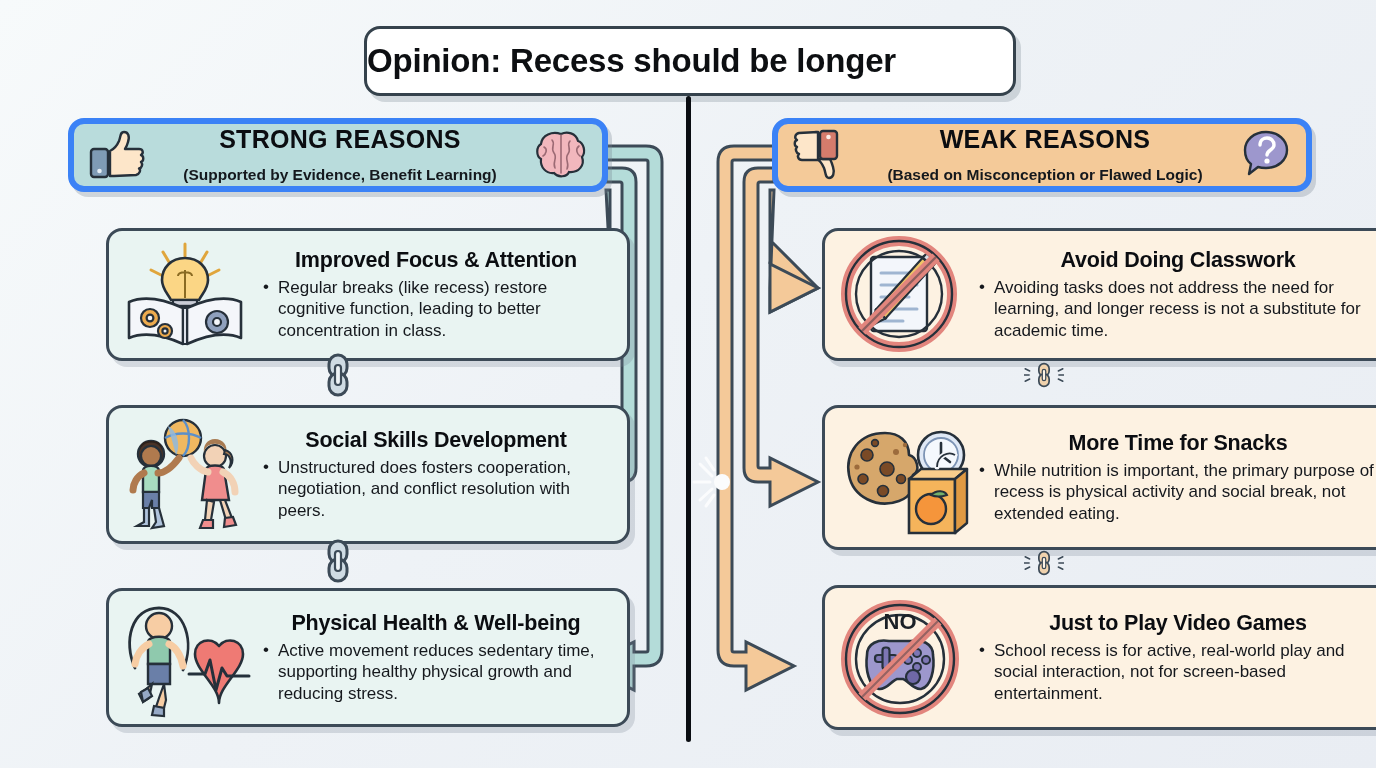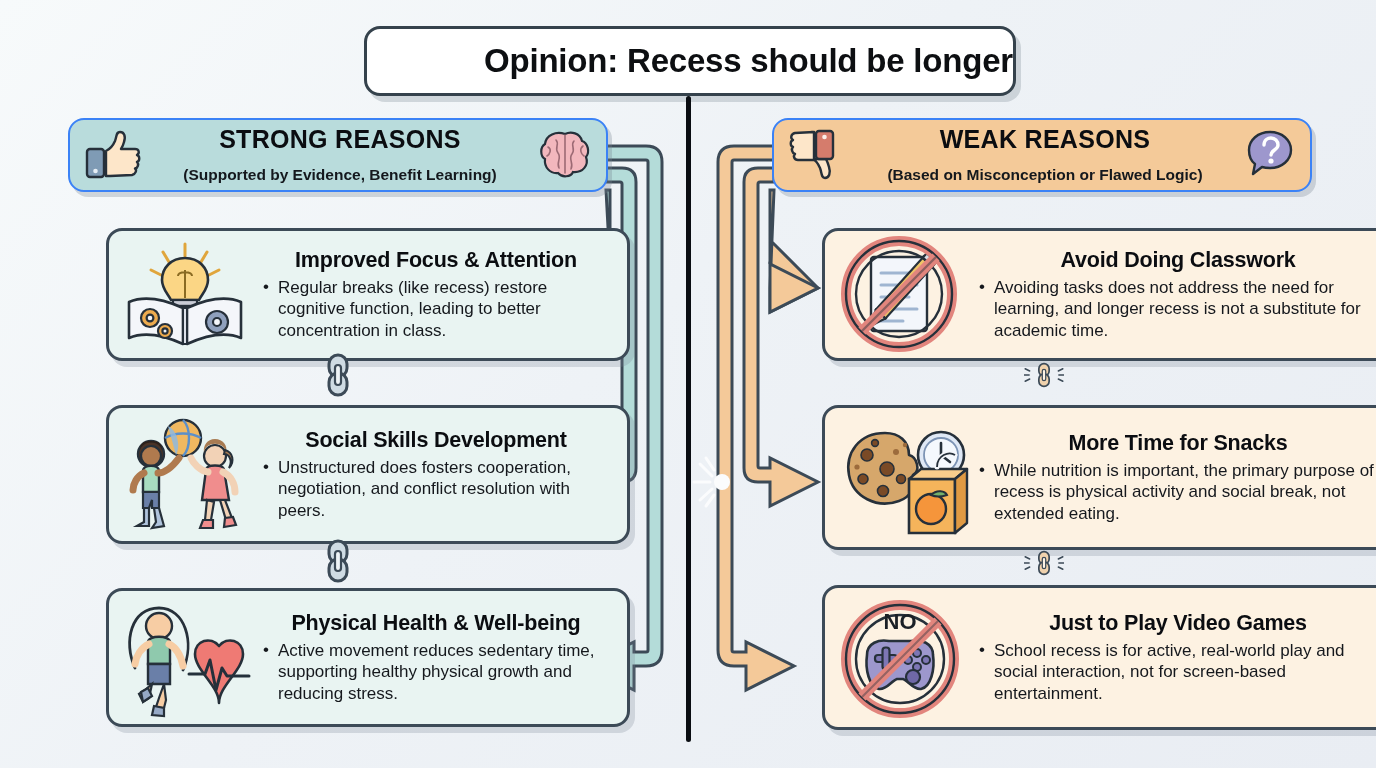--- a/index.html
+++ b/index.html
@@ -9,37 +9,37 @@
     background:linear-gradient(135deg,#f7fafb 0%,#eef2f6 45%,#e9edf3 100%);
     position:relative;
   }
   .stage{position:absolute;inset:0;}
 
   
   #title-box{
     position:absolute;left:364px;top:26px;width:652px;height:70px;
     background:#ffffff;border:3px solid #35424c;border-radius:16px;
     box-shadow:5px 6px 0 rgba(120,132,145,.28);
-    display:flex;align-items:center;justify-content:flex-end;
+    display:flex;align-items:center;justify-content:flex-start;
     box-sizing:border-box;
   }
   #title-box span{
     font-size:33px;font-weight:bold;color:#0d0f12;letter-spacing:-.2px;
     font-family:"Liberation Sans", sans-serif;
   }
 
   
   #divider{
     position:absolute;left:686px;top:96px;width:5px;height:646px;
     background:#0a0d12;border-radius:3px;
   }
 
   
   .hdr{
-    position:absolute;height:74px;border:2px solid #3b82f6;border-radius:16px;
+    position:absolute;height:74px;border:6px solid #3b82f6;border-radius:16px;
     box-shadow:4px 5px 0 rgba(120,132,145,.30);
     display:flex;align-items:center;box-sizing:border-box;padding:0 14px;
   }
   #hdr-strong{left:68px;top:118px;width:540px;background:#b9dcdc;}
   #hdr-weak{left:772px;top:118px;width:540px;background:#f4ca99;}
   .hdr-text{flex:1;text-align:center;line-height:1.08;}
   .hdr-title{font-size:25px;font-weight:bold;color:#0b0d11;letter-spacing:.3px;}
   .hdr-sub{font-size:15.5px;font-weight:bold;color:#14181d;margin-top:14px;}
 
   

